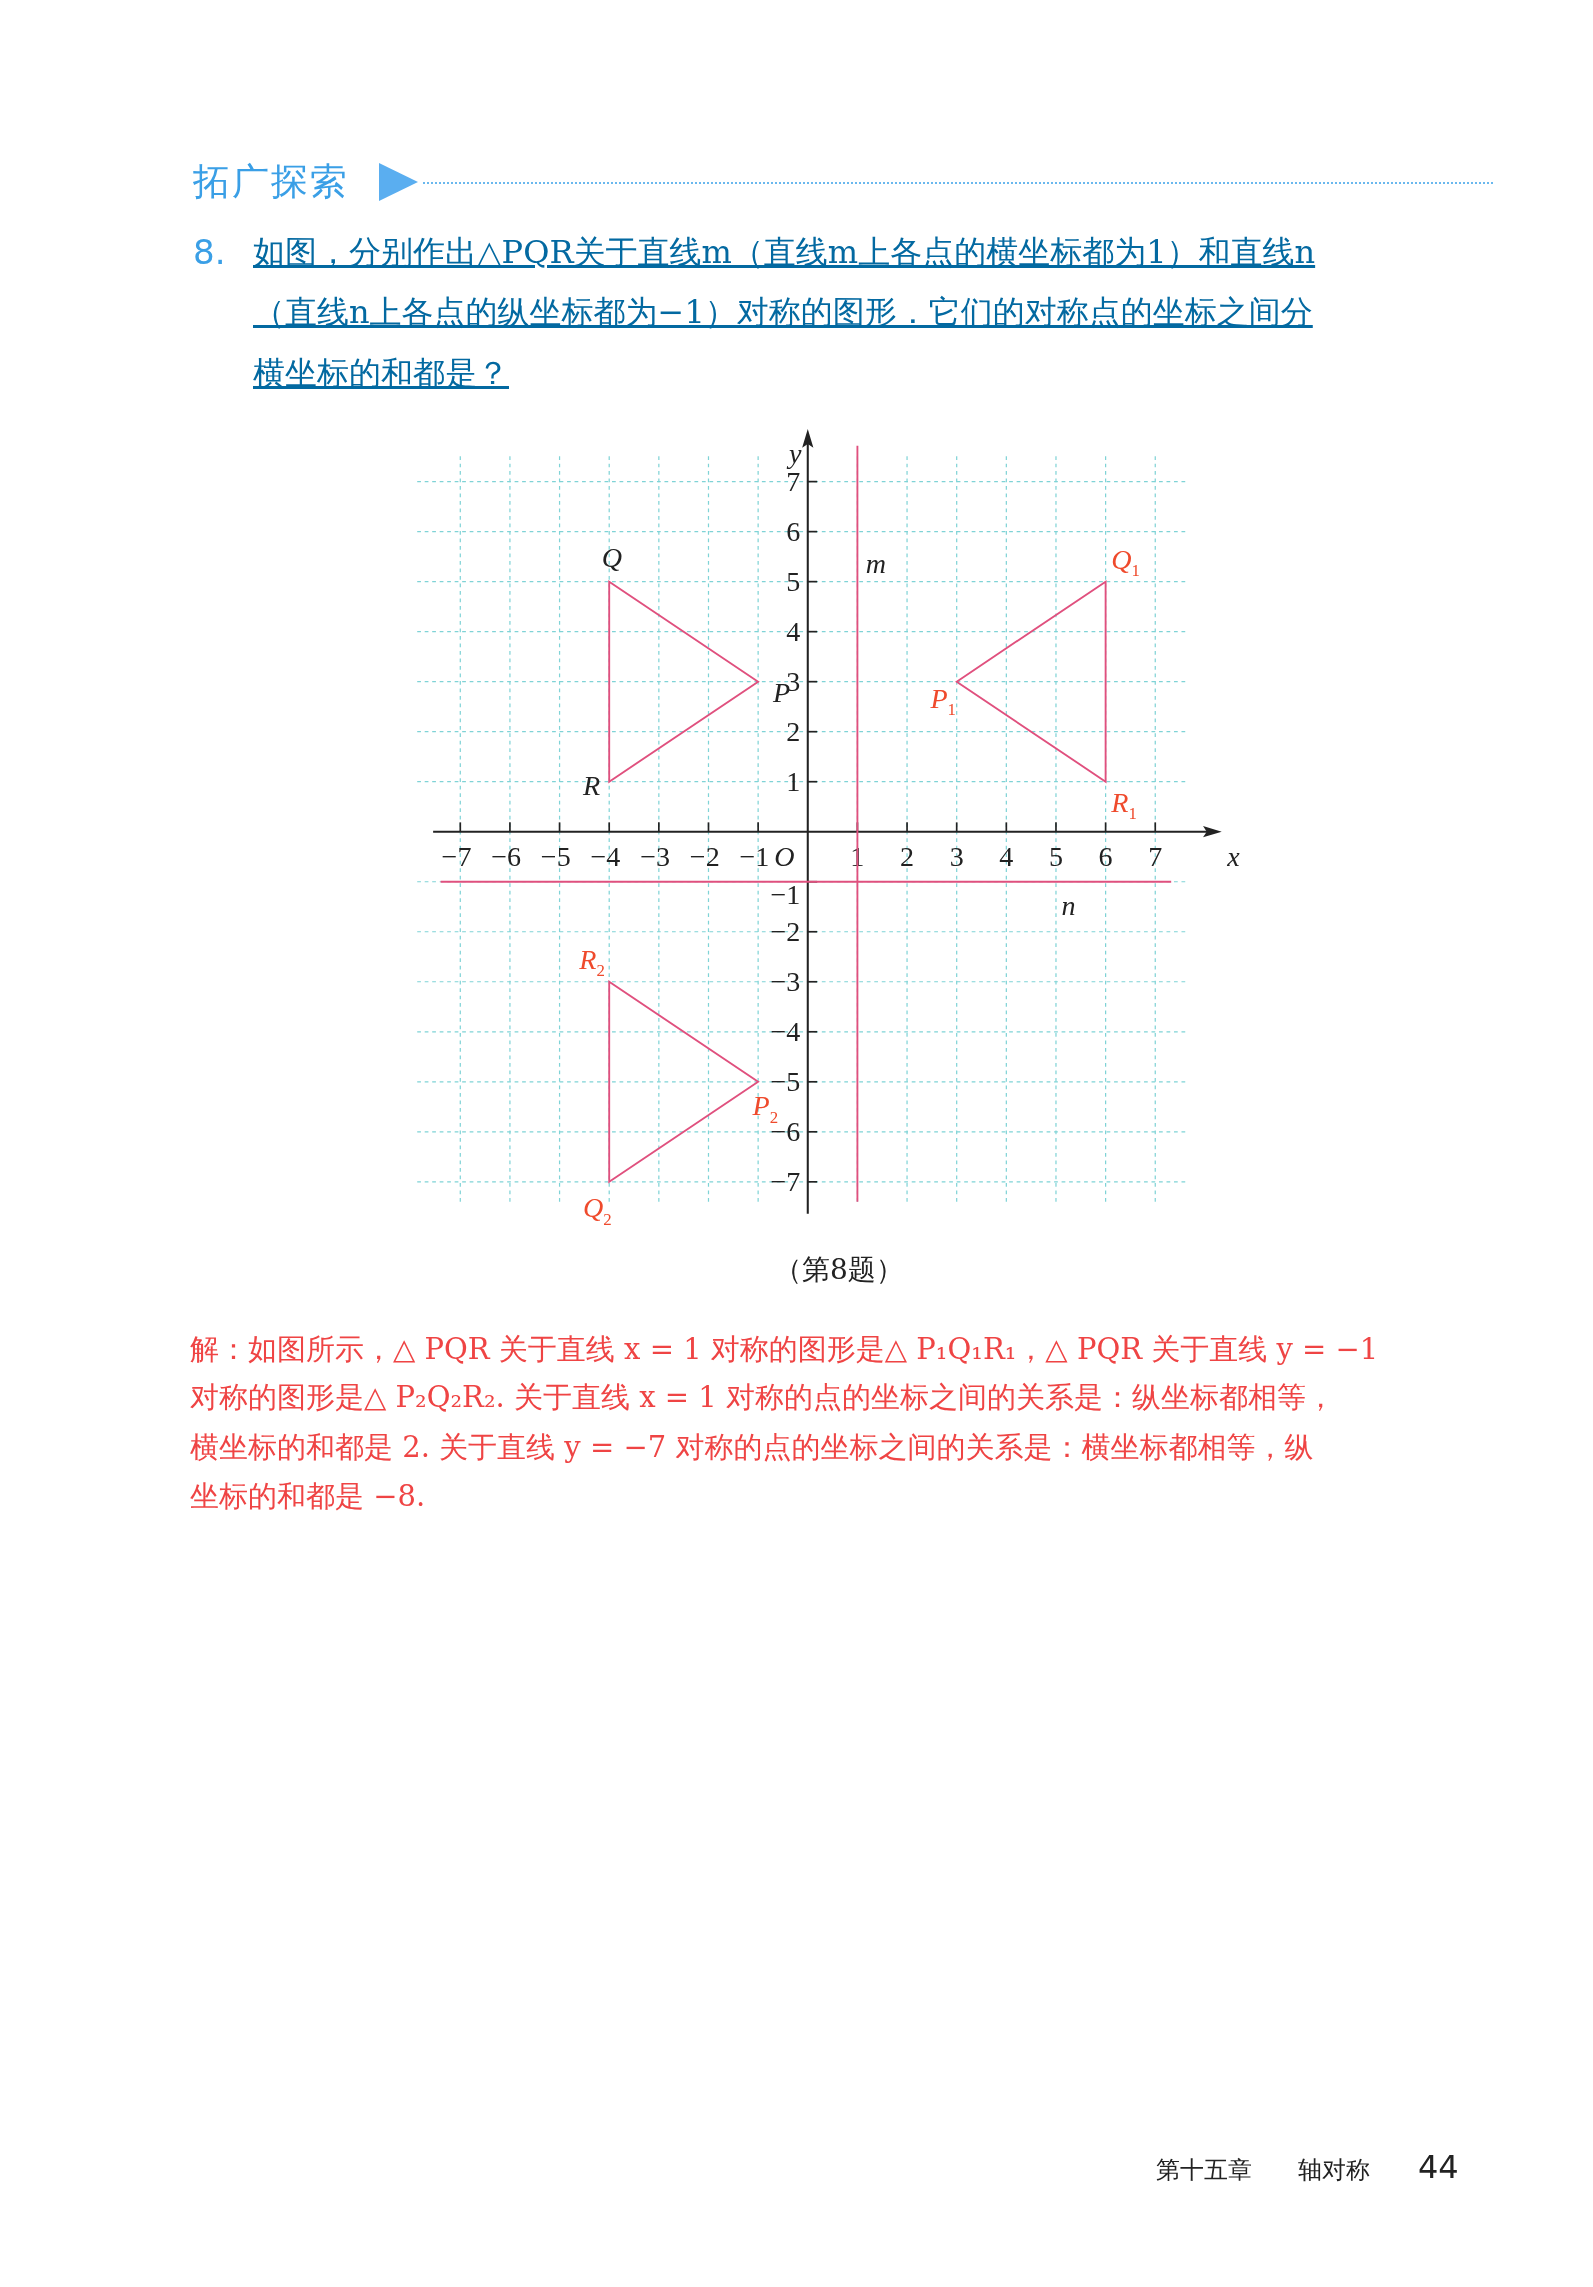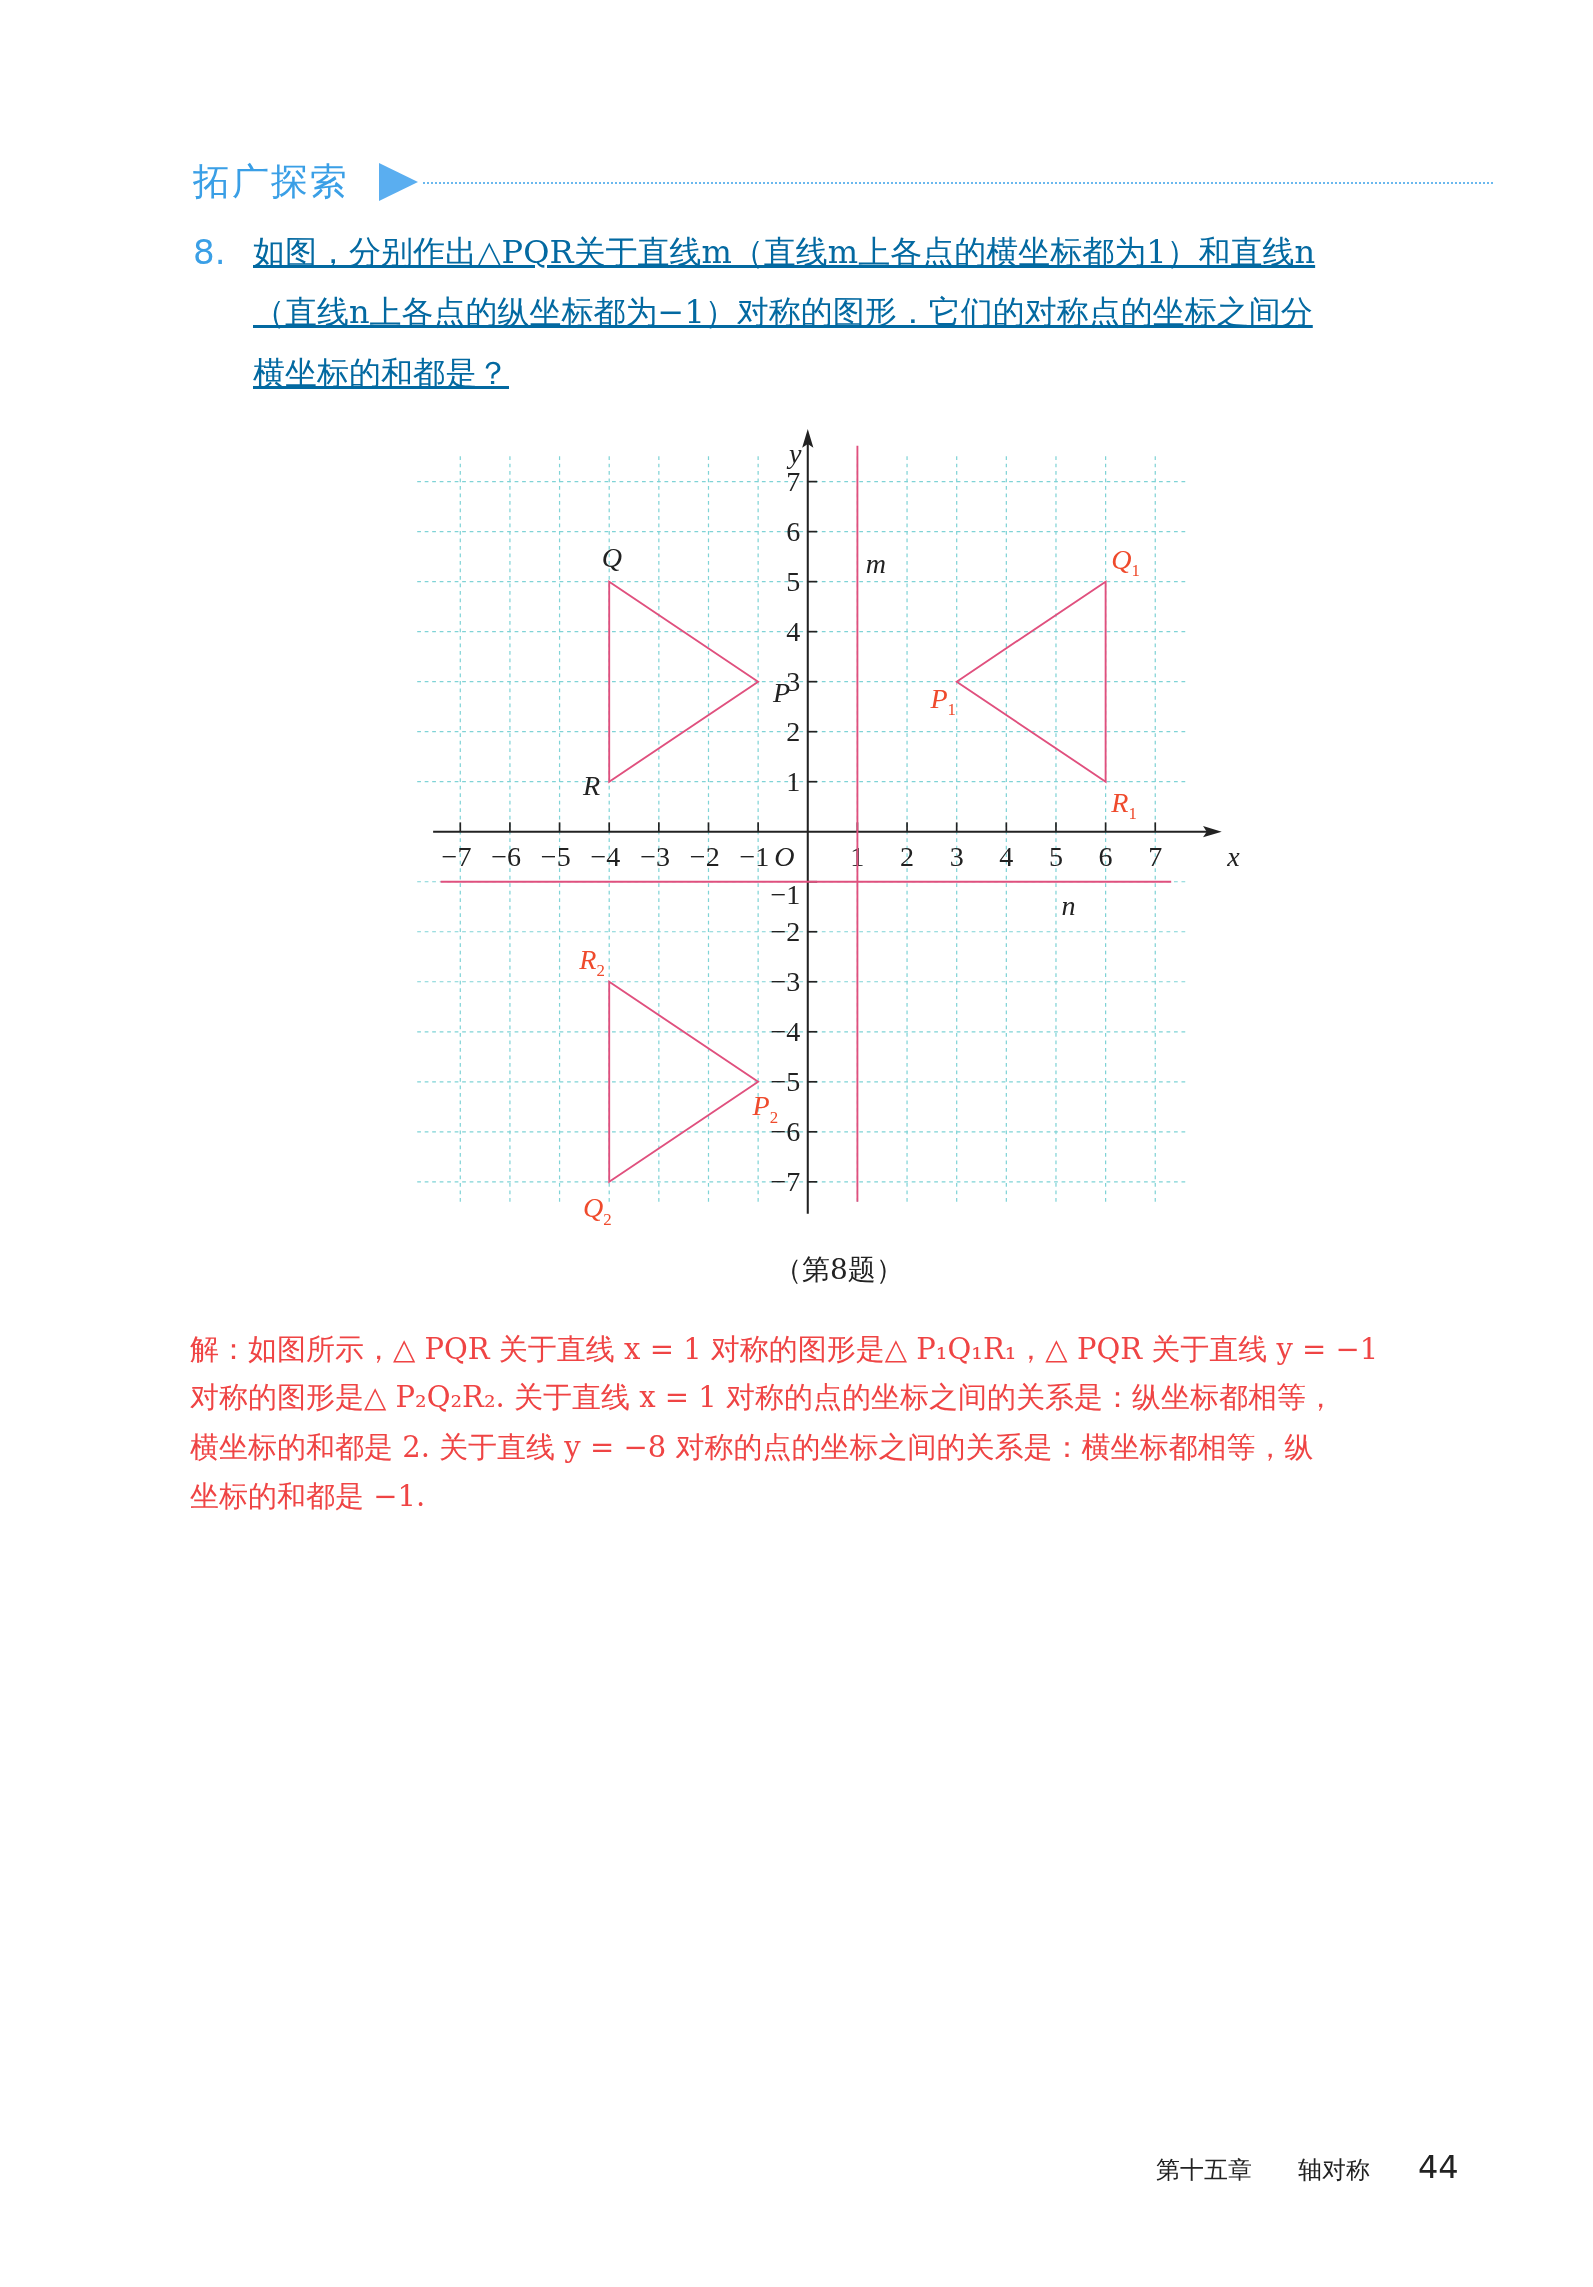--- a/index.html
+++ b/index.html
@@ -136,19 +136,19 @@
     <polygon points="809,1155 650,1261.8 650,1048.2" fill="none" stroke="#e0507e" stroke-width="2"></polygon>
     <text x="803" y="1191" font-size="30" font-style="italic" fill="#ef4a2c"><tspan>P</tspan><tspan font-size="18" font-style="normal" dy="8">2</tspan></text>
     <text x="622" y="1299.8" font-size="30" font-style="italic" fill="#ef4a2c"><tspan>Q</tspan><tspan font-size="18" font-style="normal" dy="8">2</tspan></text>
     <text x="618" y="1034.2" font-size="30" font-style="italic" fill="#ef4a2c"><tspan>R</tspan><tspan font-size="18" font-style="normal" dy="8">2</tspan></text>
   </svg>
 
 <div class="abs caption">（第8题）</div>
 
 <div class="abs sol" style="top:1328px;">解：如图所示，△ PQR 关于直线 x = 1 对称的图形是△ P₁Q₁R₁，△ PQR 关于直线 y = −1</div>
 <div class="abs sol" style="top:1376px;">对称的图形是△ P₂Q₂R₂. 关于直线 x = 1 对称的点的坐标之间的关系是：纵坐标都相等，</div>
-<div class="abs sol" style="top:1426px;">横坐标的和都是 2. 关于直线 y = −8 对称的点的坐标之间的关系是：横坐标都相等，纵</div>
-<div class="abs sol" style="top:1475px;">坐标的和都是 −1.</div>
+<div class="abs sol" style="top:1426px;">横坐标的和都是 2. 关于直线 y = −7 对称的点的坐标之间的关系是：横坐标都相等，纵</div>
+<div class="abs sol" style="top:1475px;">坐标的和都是 −8.</div>
 
 <div class="abs footer" style="left:1156px;">第十五章</div>
 <div class="abs footer" style="left:1298px;text-align:center;">轴对称</div>
 <div class="abs footer footer-num" style="left:1418px;top:2148px;">44</div>
 
 
 </body></html>

